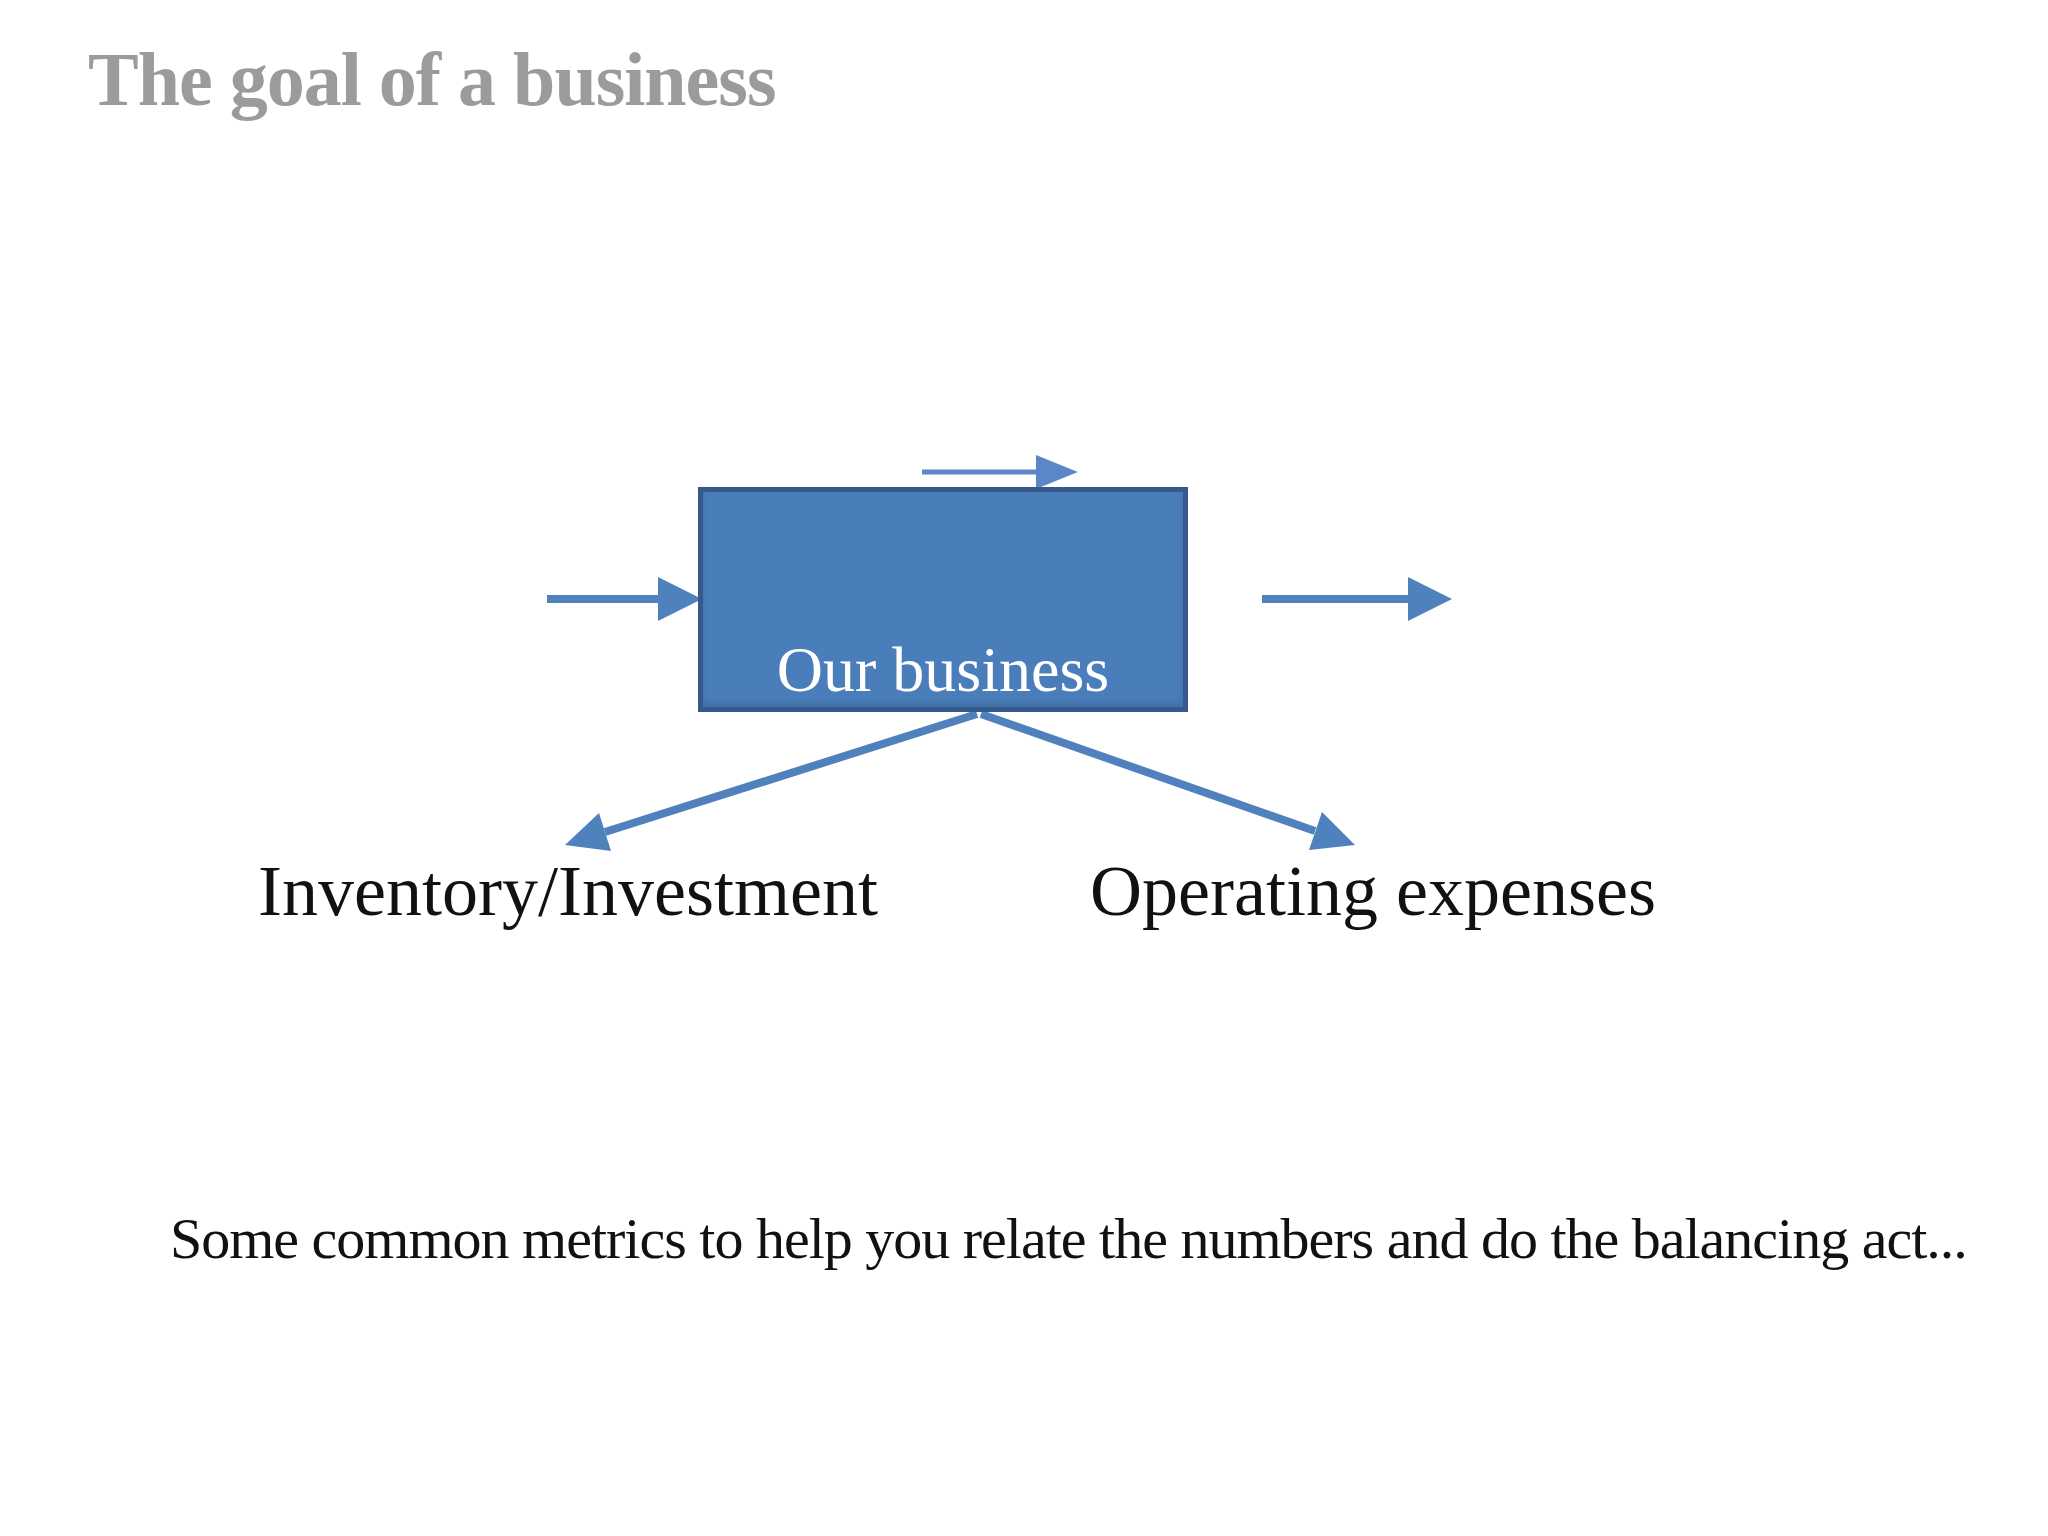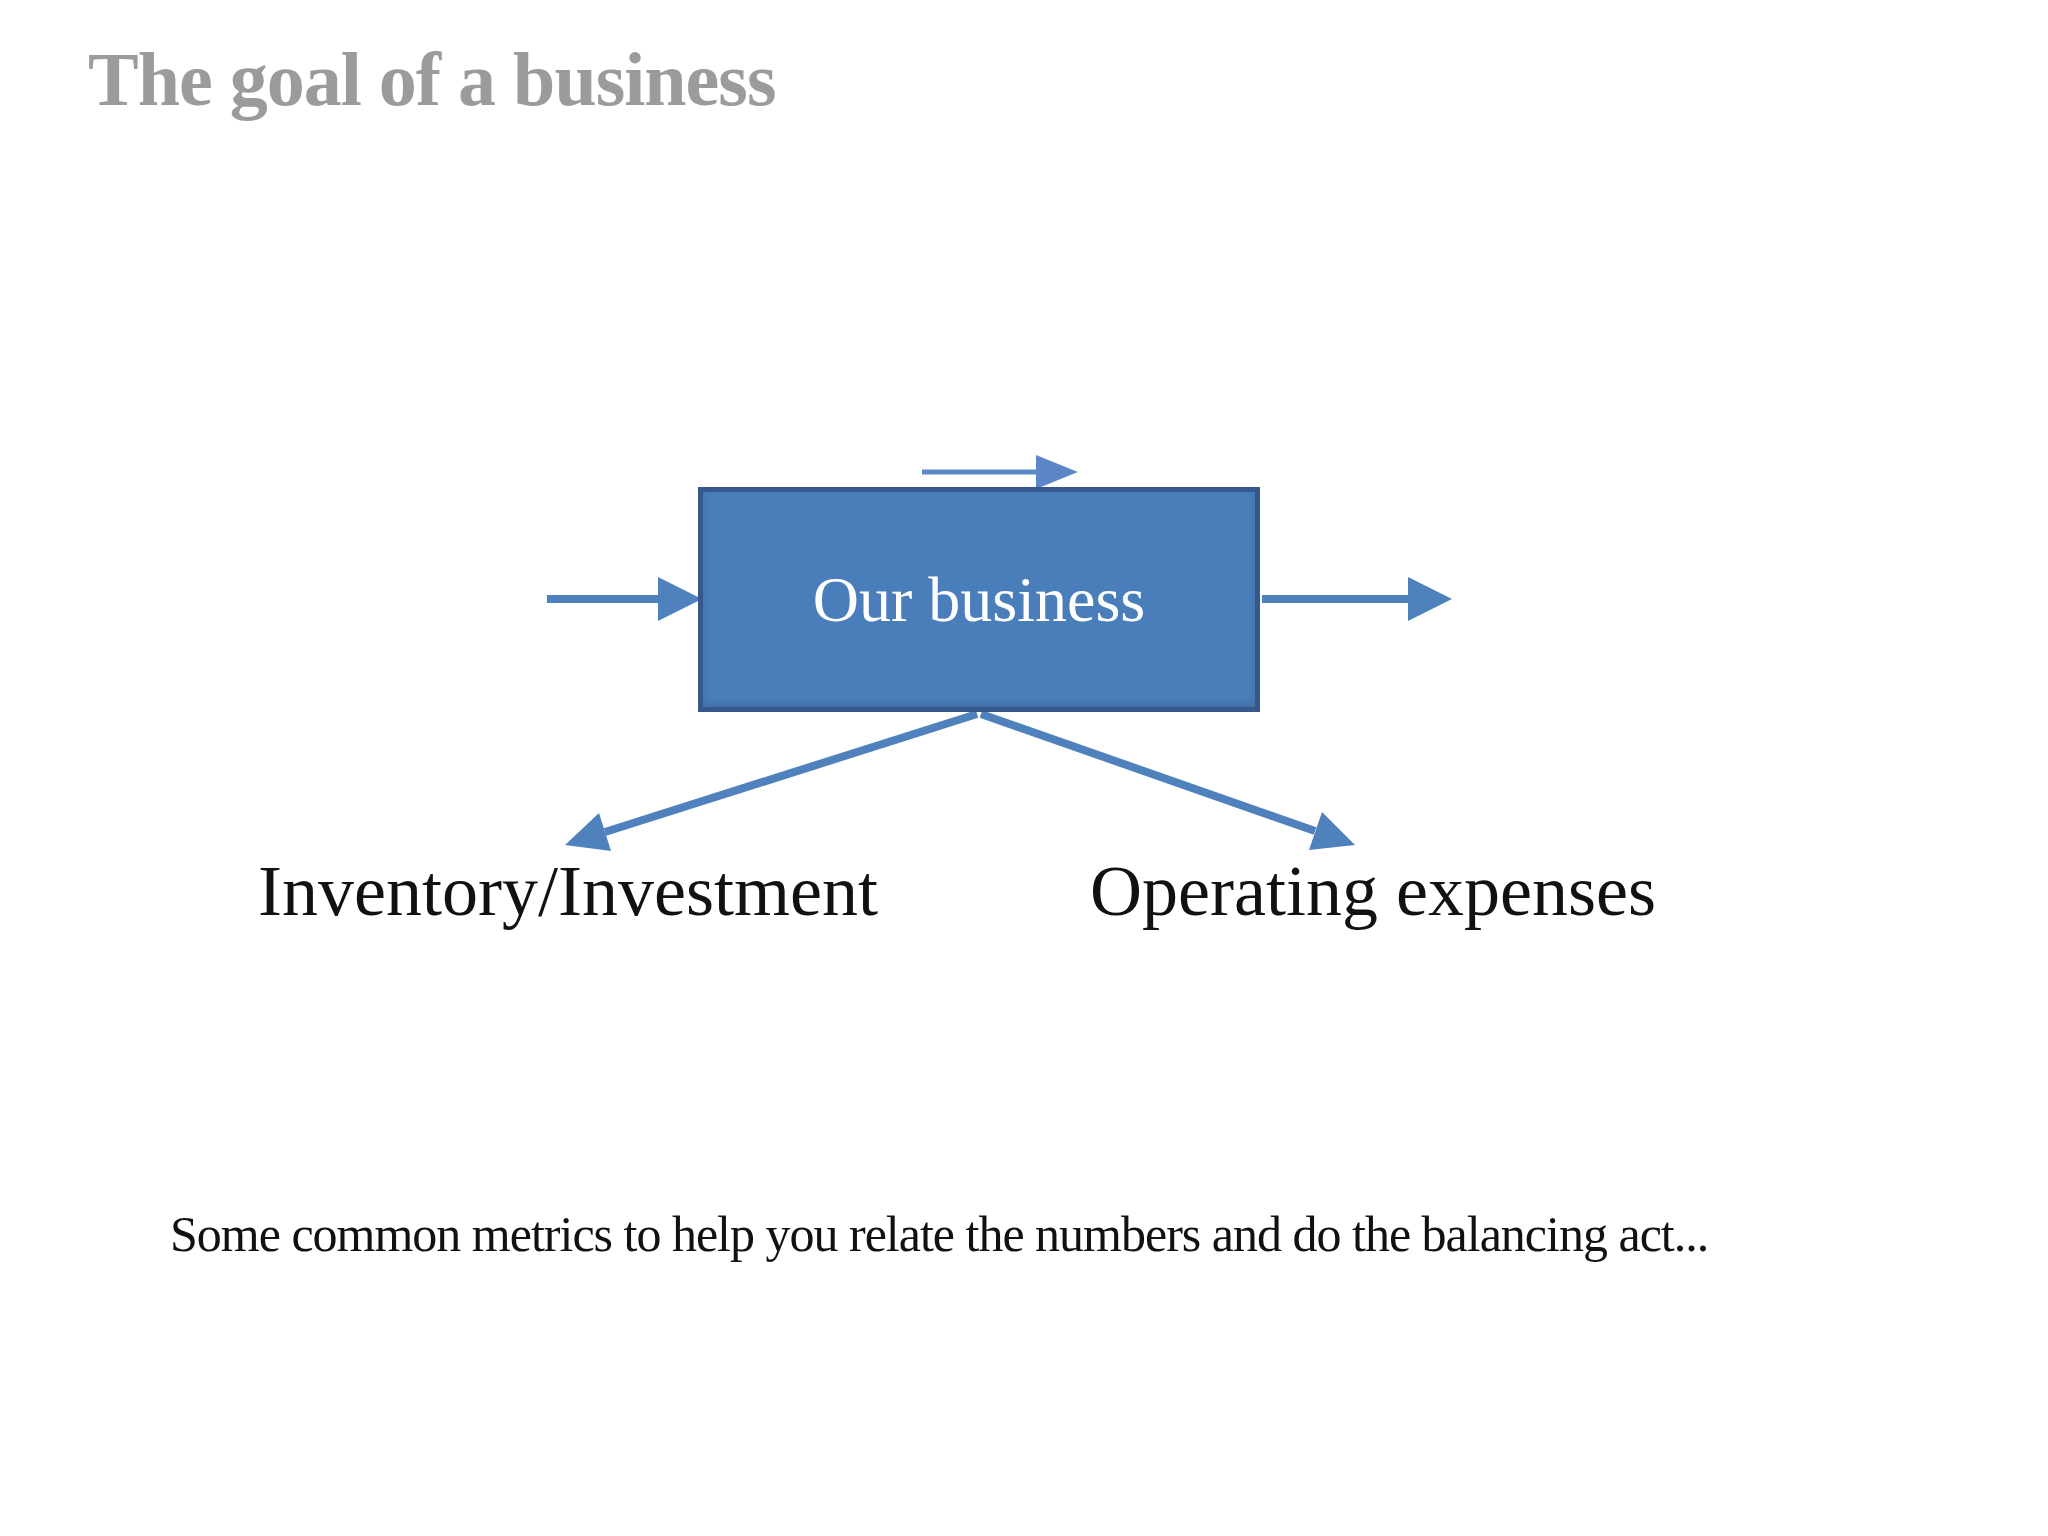--- a/index.html
+++ b/index.html
@@ -48,28 +48,28 @@
   .expenses-label {
     left: 973px;
     top: 850px;
     width: 800px;
     font-size: 72px;
   }
   .business-box {
     position: absolute;
     left: 698px;
     top: 487px;
-    width: 562px;
+    width: 490px;
     height: 225px;
     box-sizing: border-box;
     background: var(--box-fill, #4a7ebb);
     border: 5px solid var(--box-border, #36588c);
     box-shadow: inset 0 -4px 6px rgba(0,0,0,0.12);
     display: flex;
-    align-items: center;
+    align-items: flex-end;
     justify-content: center;
   }
   .business-box span {
     color: #ffffff;
     font-size: 64px;
     font-weight: 400;
     white-space: nowrap;
   }
   .arrows-svg {
     position: absolute;
@@ -81,21 +81,21 @@
   }
   .arrow line { stroke: var(--arrow-blue, #4f81bd); }
   .arrow polygon { fill: var(--arrow-blue, #4f81bd); }
   .arrow.thin line { stroke: var(--small-arrow-blue, #5b87c8); }
   .arrow.thin polygon { fill: var(--small-arrow-blue, #5b87c8); }
   .note-text {
     position: absolute;
     left: 170px;
     top: 1205px;
     margin: 0;
-    font-size: 50px;
+    font-size: 58px;
     letter-spacing: -1px;
     color: var(--text-black, #111111);
     white-space: nowrap;
   }
   .formula-line {
     position: absolute;
     left: 170px;
     top: 1312px;
     margin: 0;
     font-size: 50px;

